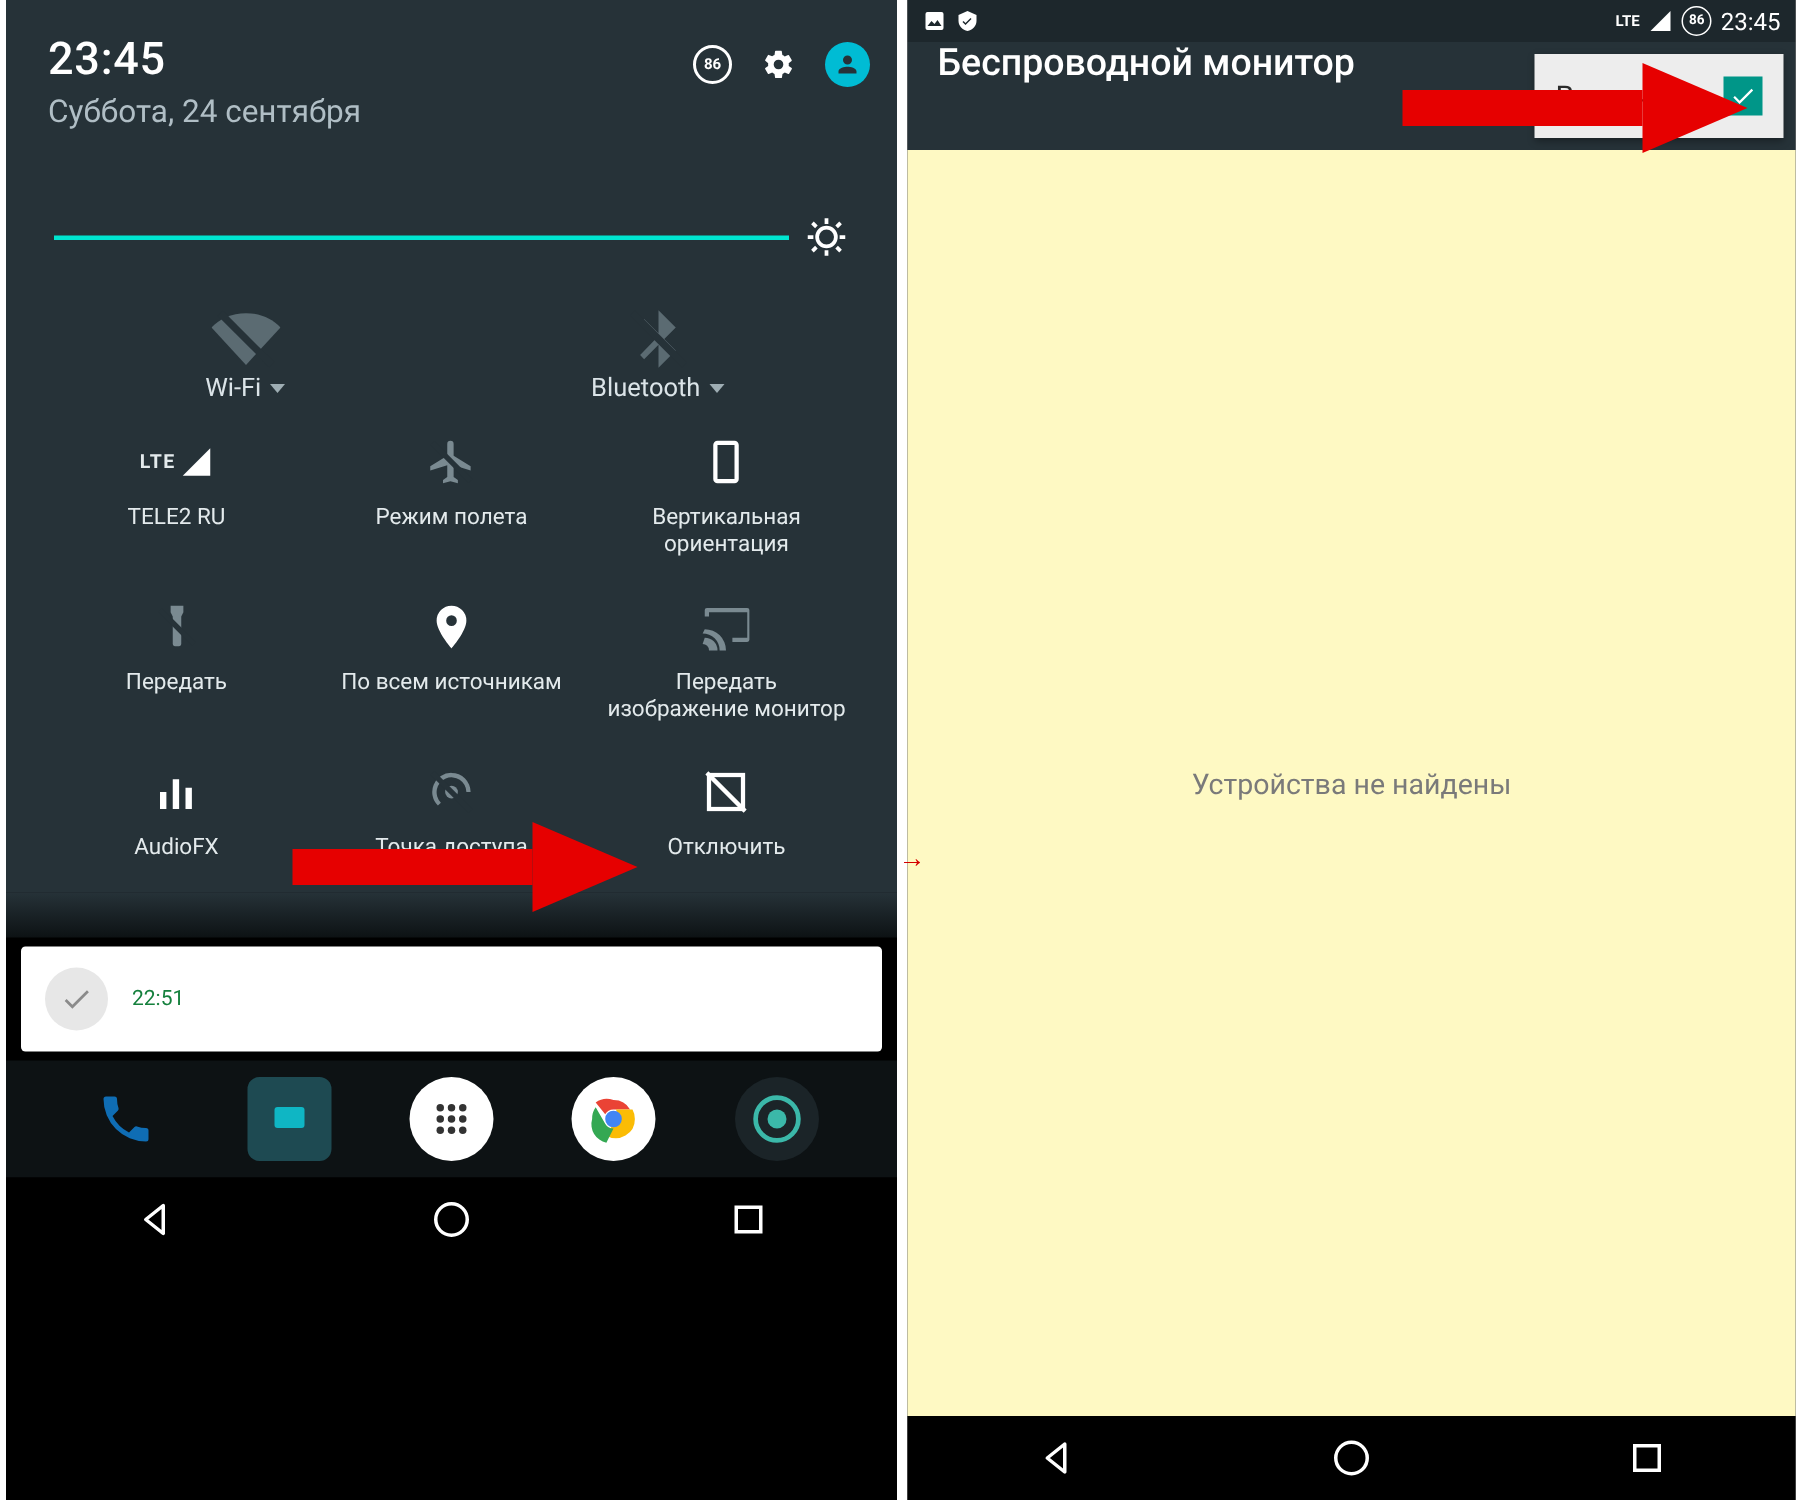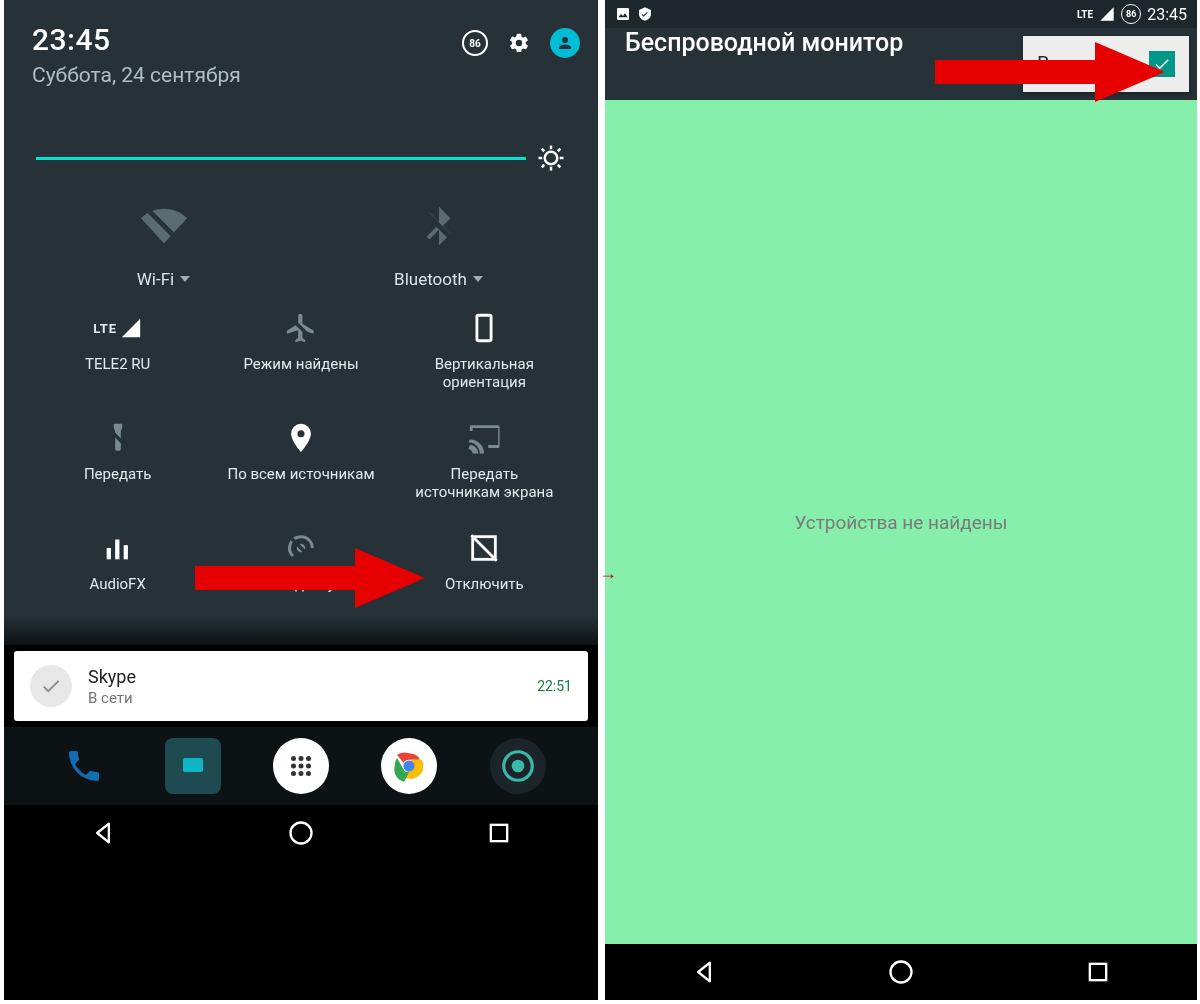--- a/index.html
+++ b/index.html
@@ -17,21 +17,21 @@
   .hdr-icons .ic{width:26px;height:26px;display:flex;align-items:center;justify-content:center}
   .battery-circle{width:26px;height:26px;border:2px solid #fff;border-radius:50%;display:flex;align-items:center;justify-content:center;font-size:10px;font-weight:700}
   .gear{width:22px;height:22px;fill:#fff}
   .avatar{width:30px;height:30px;border-radius:50%;background:#00bcd4;display:flex;align-items:center;justify-content:center}
   .avatar svg{fill:#263238;width:18px;height:18px}
   .qs-body{background:#263238;padding:18px 22px 22px 22px;margin-top:12px}
   .bright-row{display:flex;align-items:center;gap:10px;padding:12px 10px 30px 10px}
   .bright-track{flex:1;height:3px;background:#00e5d0;position:relative}
   .bright-sun{width:30px;height:30px}
   .tiles-top{display:flex;justify-content:space-around;margin-bottom:18px}
-  .toptile{display:flex;flex-direction:column;align-items:center;gap:20px;color:#9eadb3;width:48%}
+  .toptile{display:flex;flex-direction:column;align-items:center;color:#9eadb3;width:48%}
   .toptile .big-ic{width:46px;height:46px;fill:#607d8b}
   .toptile .lbl{display:flex;align-items:center;gap:6px;color:#dbe4e8;font-size:17px}
   .toptile .tri{width:0;height:0;border-left:5px solid transparent;border-right:5px solid transparent;border-top:6px solid #9eadb3}
   .tiles-grid{display:grid;grid-template-columns:repeat(3,1fr);row-gap:30px;margin-top:22px}
   .tile{display:flex;flex-direction:column;align-items:center;gap:10px;color:#e3eaec;position:relative}
   .tile .tic{width:34px;height:34px;fill:#fff}
   .tile .tic.dim{fill:#7a8a91}
   .tile .tlabel{font-size:15px;text-align:center;line-height:18px}
   .lte-box{font-size:13px;font-weight:700;letter-spacing:1px}
   .under-panel{height:30px;background:linear-gradient(#263238,#0d1214)}
@@ -49,21 +49,21 @@
   
   .right .statusbar{height:28px;background:#1d272c;display:flex;align-items:center;justify-content:space-between;padding:0 10px;color:#fff;font-size:14px}
   .sb-left,.sb-right{display:flex;align-items:center;gap:6px}
   .sb-ic{width:16px;height:16px;fill:#fff}
   .settings-head{background:#263238;color:#fff;height:72px;display:flex;align-items:flex-start;padding:0 20px;position:relative}
   .settings-title{font-size:25px;font-weight:500}
   .enable-box{position:absolute;right:8px;top:8px;bottom:8px;background:#ededed;display:flex;align-items:center;padding:0 14px;gap:18px;box-shadow:0 2px 5px rgba(0,0,0,.35)}
   .enable-lbl{font-size:20px;color:#2b2b2b}
   .chk{width:26px;height:26px;background:#009688;display:flex;align-items:center;justify-content:center}
   .chk svg{width:18px;height:18px;fill:#fff}
-  .right-body{background:#86efac;flex:1;height:844px;display:flex;align-items:center;justify-content:center}
+  .right-body{background:#fef9c3;flex:1;height:844px;display:flex;align-items:center;justify-content:center}
   .empty-msg{font-size:19px;color:#7a7a7a}
   
   .arrow{position:absolute;pointer-events:none}
   .arrow svg{overflow:visible}
   .mini-arrow{position:absolute;left:599px;top:562px;color:#d40000;font-size:18px}
 </style>
 </head>
 <body>
 
 <div class="phone left">
@@ -136,21 +136,21 @@
                 <path d="M2 22h20V2Z" fill="#fff"></path>
               </svg>
           </div>
           <div class="tlabel">TELE2 RU</div>
         </div>
         <div class="tile">
           <svg class="tic dim" viewBox="0 0 24 24">
               <path d="M21 16v-2l-8-5V3.5a1.5 1.5 0 0 0-3 0V9l-8 5v2l8-2.5V19l-2 1.5V22l3.5-1 3.5 1v-1.5L13 19v-5.5Z"></path>
               <line x1="3" y1="3" x2="21" y2="21" stroke="#263238" stroke-width="2.5"></line>
             </svg>
-          <div class="tlabel">Режим найдены</div>
+          <div class="tlabel">Режим полета</div>
         </div>
         <div class="tile">
           <svg class="tic" viewBox="0 0 24 24">
               <rect x="7" y="3" width="10" height="18" rx="1" fill="none" stroke="#fff" stroke-width="2"></rect>
             </svg>
           <div class="tlabel"><span>Вертикальная</span><br><span>ориентация</span></div>
         </div>
         <div class="tile">
           <svg class="tic dim" viewBox="0 0 24 24">
               <path d="M9 2h6v3l-1 2v13a1 1 0 0 1-1 1h-2a1 1 0 0 1-1-1V7L9 5Z"></path>
@@ -161,21 +161,21 @@
         <div class="tile">
           <svg class="tic" viewBox="0 0 24 24">
               <path d="M12 2a7 7 0 0 0-7 7c0 5 7 13 7 13s7-8 7-13a7 7 0 0 0-7-7Zm0 9.5A2.5 2.5 0 1 1 14.5 9 2.5 2.5 0 0 1 12 11.5Z"></path>
             </svg>
           <div class="tlabel">По всем источникам</div>
         </div>
         <div class="tile">
           <svg class="tic dim" viewBox="0 0 24 24">
               <path d="M3 4h18a1 1 0 0 1 1 1v14a1 1 0 0 1-1 1h-7v-2h7V6H3v2H1V5a1 1 0 0 1 1-1Zm-2 14a6 6 0 0 1 6 6H3a3 3 0 0 0-3-3Zm0-4a10 10 0 0 1 10 10H8A8 8 0 0 0 0 16Z" transform="translate(1 -1)"></path>
             </svg>
-          <div class="tlabel"><span>Передать</span><br><span>источникам экрана</span></div>
+          <div class="tlabel"><span>Передать</span><br><span>изображение монитор</span></div>
         </div>
         <div class="tile">
           <svg class="tic" viewBox="0 0 24 24">
               <rect x="4" y="12" width="3" height="8"></rect>
               <rect x="10" y="6" width="3" height="14"></rect>
               <rect x="16" y="10" width="3" height="10"></rect>
             </svg>
           <div class="tlabel">AudioFX</div>
         </div>
         <div class="tile">
@@ -195,24 +195,20 @@
         </div>
       </div>
     </div>
   </div>
   <div class="under-panel"></div>
   <div class="notif">
     <div class="notif-ic">
       <svg viewBox="0 0 24 24">
           <path d="M9 16.2 4.8 12l-1.4 1.4L9 19 21 7l-1.4-1.4Z"></path>
         </svg>
-    </div>
-    <div class="notif-body">
-      <div class="notif-title">Skype</div>
-      <div class="notif-sub">В сети</div>
     </div>
     <div class="notif-time">22:51</div>
   </div>
   <div class="home-apps">
     <div class="app" style="background:transparent">
         <svg width="40" height="40" viewBox="0 0 24 24" fill="#0f6db4">
           <path d="M6.6 10.8a15 15 0 0 0 6.6 6.6l2.2-2.2a1 1 0 0 1 1-.2 11 11 0 0 0 3.6.6 1 1 0 0 1 1 1V20a1 1 0 0 1-1 1A17 17 0 0 1 3 4a1 1 0 0 1 1-1h3.4a1 1 0 0 1 1 1 11 11 0 0 0 .6 3.6 1 1 0 0 1-.2 1Z"></path>
         </svg>
       </div>
     <div class="app" style="background:#1e4a52;border-radius:8px">

